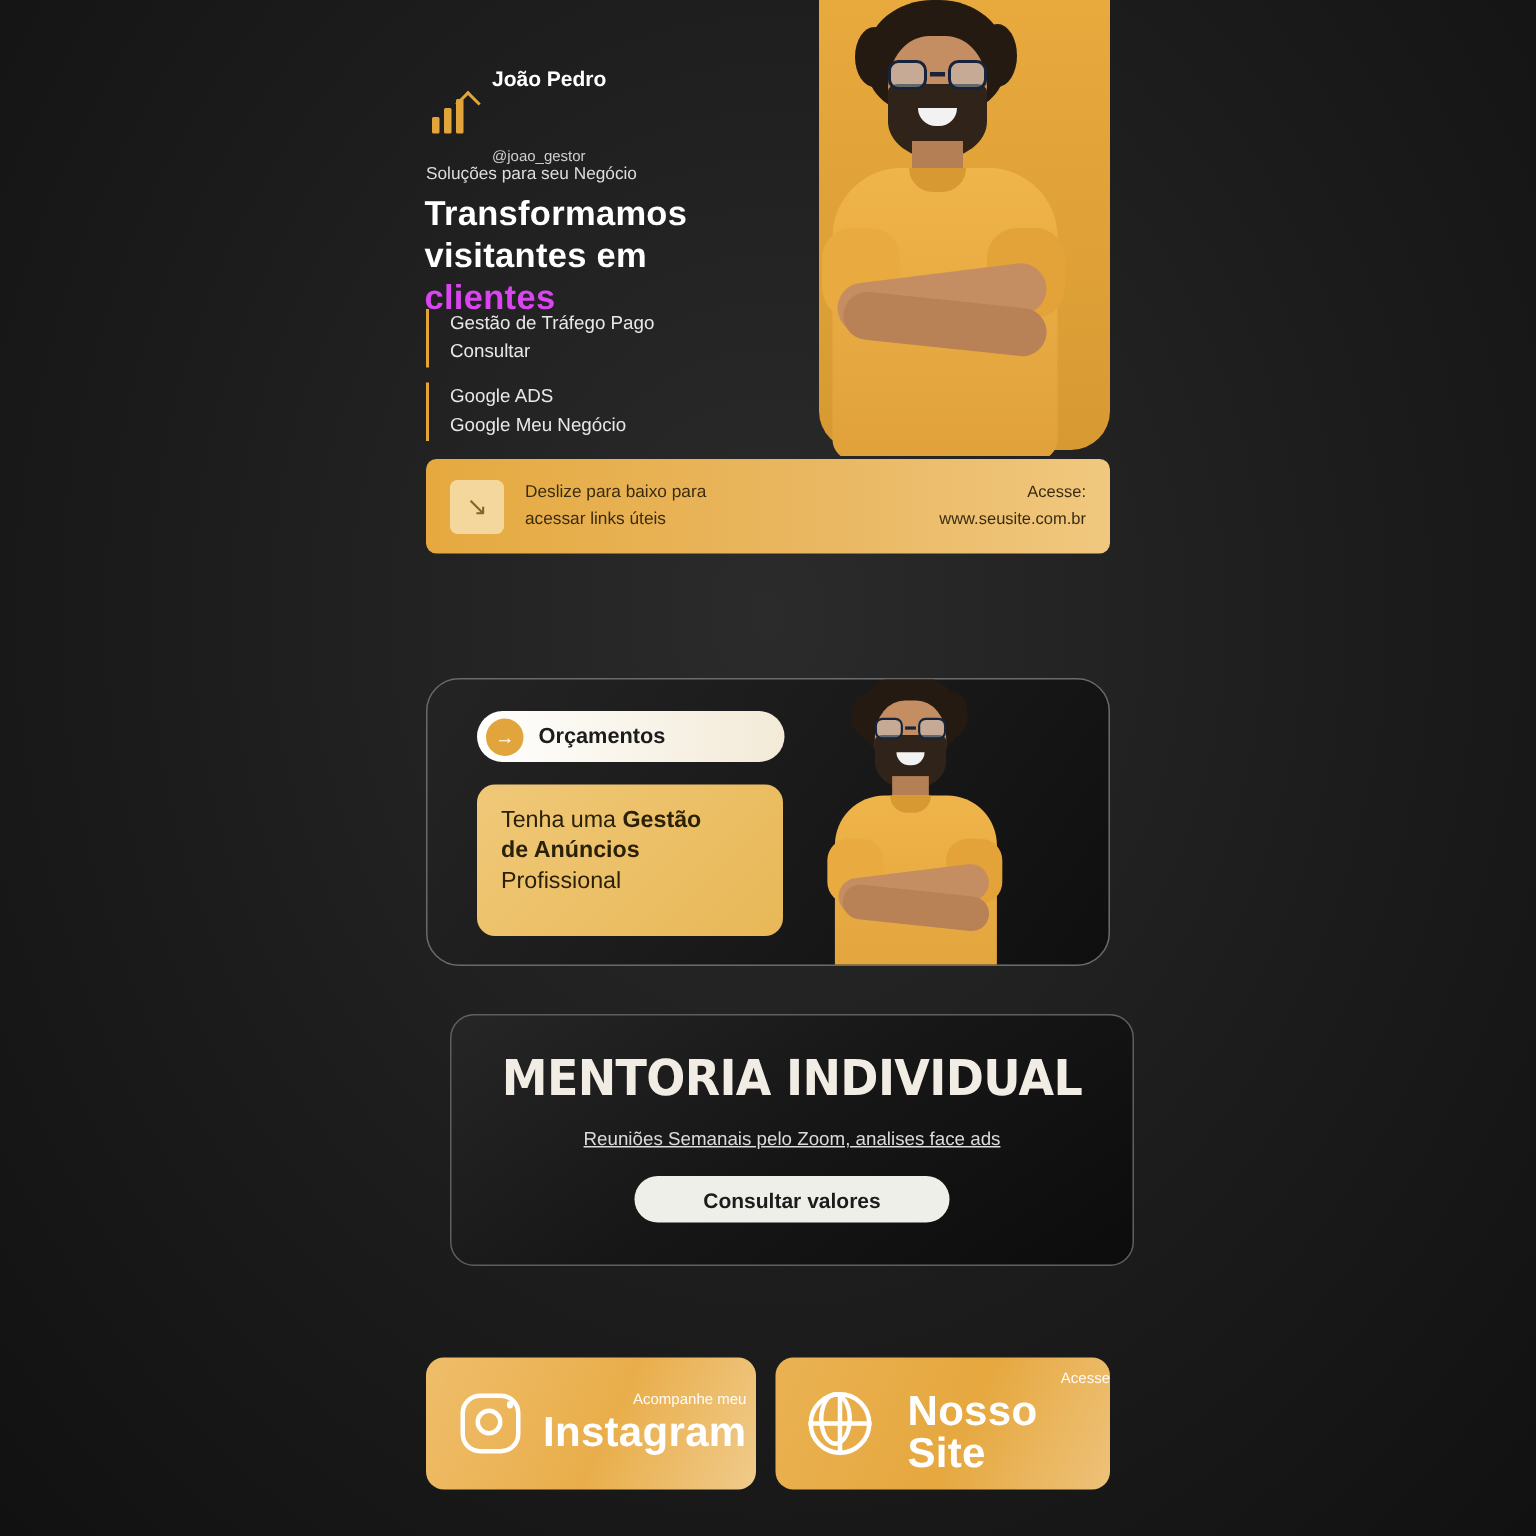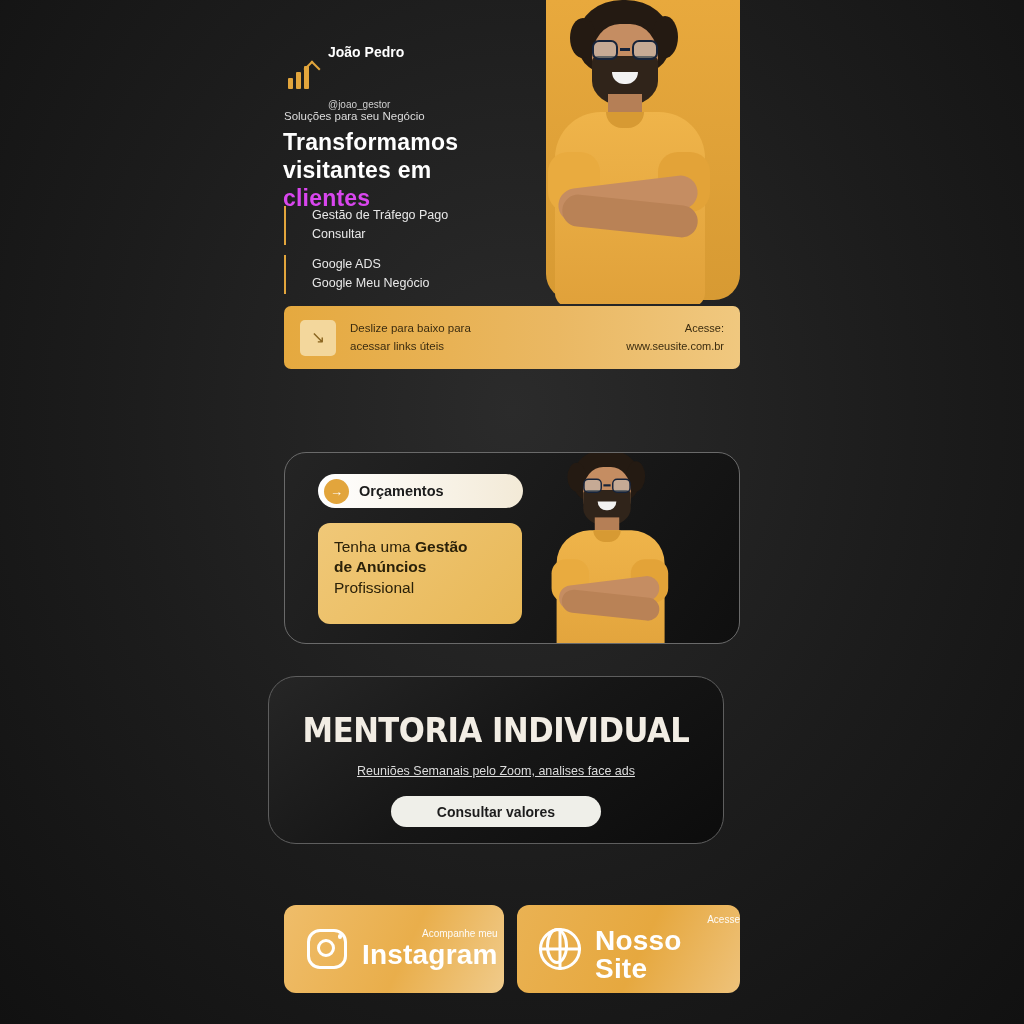--- a/index.html
+++ b/index.html
@@ -108,21 +108,21 @@
   .brand-name { color: #fff; font-size: 14px; font-weight: bold; line-height: 1.25; text-align: center; }
   .brand-handle { color: #cfcfcf; font-size: 10px; line-height: 1.25; margin-top: 37px; }
 
   .kicker { position: absolute; left: 284px; top: 110px; color: #ddd; font-size: 11.5px; }
   .headline {
     position: absolute; left: 283px; top: 128px; width: 260px;
     color: #fff; font-size: 23px; font-weight: bold; line-height: 1.22; letter-spacing: .2px;
   }
   .headline .hl { color: #d946ef; margin-top: 24px; }
 
-  .svc { position: absolute; left: 284px; padding-left: 26px; border-left: 2.5px solid #e2a53c; }
+  .svc { position: absolute; left: 284px; padding-left: 14px; border-left: 2.5px solid #e2a53c; }
   .svc-1 { top: 206px; }
   .svc-2 { top: 255px; }
   .svc div { color: #e8e8e8; font-size: 12.5px; line-height: 1.55; }
 
   
   .swipe {
     position: absolute; left: 284px; top: 306px; width: 456px; height: 63px;
     background: linear-gradient(90deg, #e5a93f 0%, #eab863 60%, #f0c87f 100%);
     border-radius: 7px; display: flex; align-items: center; padding: 0 16px;
   }
@@ -156,43 +156,43 @@
     border-radius: 12px; padding: 14px 16px; color: #2b2109;
     font-size: 15.5px; line-height: 1.32;
   }
   .panel-gestao b { font-weight: bold; }
 
   .card-person { position: absolute; right: 2px; bottom: -4px; width: 220px; height: 200px; overflow: hidden; }
   .card-person .scaler { transform: scale(.72); transform-origin: bottom left; position: absolute; left: 0; bottom: 0; }
 
   
   .card-mentoria {
-    position: absolute; left: 268px; top: 676px; width: 456px; height: 168px;
+    position: absolute; left: 300px; top: 676px; width: 456px; height: 168px;
     background: linear-gradient(145deg, #262626 0%, #161616 50%, #0c0c0c 100%);
-    border: 1px solid #5e5e5e; border-radius: 28px;
-    display: flex; flex-direction: column; align-items: center; padding-top: 34px;
+    border: 1px solid #5e5e5e; border-radius: 16px;
+    display: flex; flex-direction: column; align-items: center; padding-top: 22px;
   }
   .mentoria-title {
     color: #f2ede4; font-family: "DejaVu Sans", sans-serif; font-weight: bold;
     font-size: 33px; letter-spacing: -0.5px; transform: scaleX(.93);
   }
   .mentoria-sub { margin-top: 14px; color: #dcdcdc; font-size: 12.5px; text-decoration: underline; }
   .mentoria-btn {
     margin-top: 18px; width: 210px; height: 31px; background: #efefe9; border-radius: 16px;
     display: flex; align-items: center; justify-content: center;
     color: #1c1c1c; font-size: 14px; font-weight: bold; cursor: pointer; text-align: center;
   }
 
   
   .social {
     position: absolute; top: 905px; height: 88px; border-radius: 12px;
     display: flex; align-items: center; padding-left: 20px; cursor: pointer;
   }
   .btn-ig { left: 284px; width: 220px; background: linear-gradient(115deg, #efbd6a 0%, #e9ae4b 55%, #f0cb8b 100%); }
-  .btn-site { left: 517px; width: 223px; background: linear-gradient(115deg, #eab253 0%, #e6a83f 55%, #eec27a 100%); }
+  .btn-site { left: 517px; width: 223px; background: linear-gradient(115deg, #eab253 0%, #e6a83f 55%, #eec27a 100%); gap: 10px; }
   .social .glyph { width: 46px; height: 46px; flex: 0 0 46px; position: relative; }
   .ig-square {
     position: absolute; inset: 3px; border: 3px solid #fff; border-radius: 13px;
   }
   .ig-circle {
     position: absolute; left: 13px; top: 13px; width: 18px; height: 18px;
     border: 3px solid #fff; border-radius: 50%;
   }
   .ig-dot { position: absolute; right: 8px; top: 8px; width: 4.5px; height: 4.5px; background: #fff; border-radius: 50%; }
   .globe { position: absolute; inset: 2px; border: 3px solid #fff; border-radius: 50%; }

